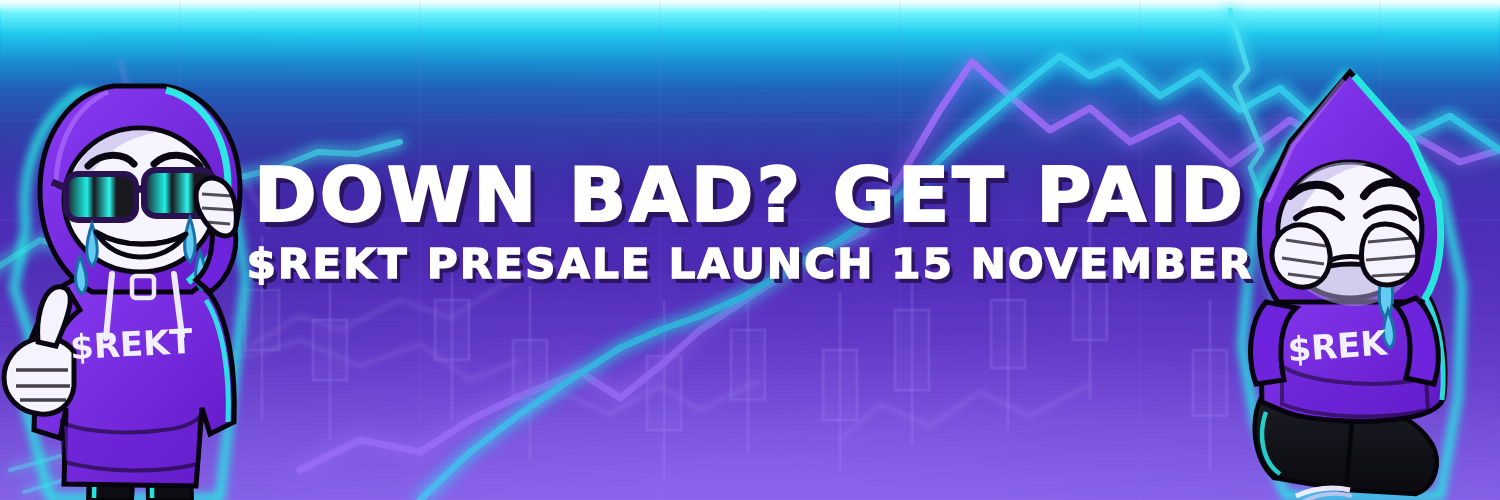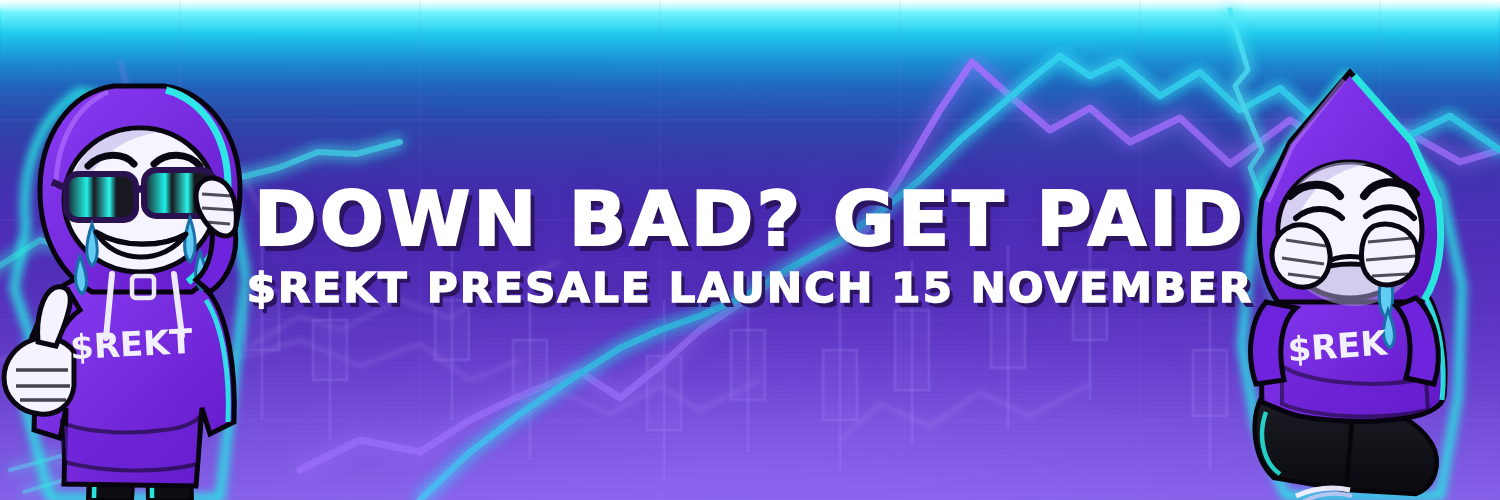--- a/index.html
+++ b/index.html
@@ -54,21 +54,21 @@
     position:absolute;inset:0;opacity:.085;mix-blend-mode:overlay;
     background-image:
       repeating-linear-gradient(0deg, rgba(255,255,255,.6) 0 1px, rgba(0,0,0,0) 1px 2px),
       repeating-linear-gradient(90deg, rgba(255,255,255,.5) 0 1px, rgba(0,0,0,0) 1px 2px);
   }
 
   .chart-svg{position:absolute;inset:0;width:1500px;height:500px;}
 
   
   .copy{
-    position:absolute;left:0;right:0;top:184px;
+    position:absolute;left:0;right:0;top:160px;
     text-align:center;z-index:30;
     pointer-events:none;
   }
   .headline{
     margin:0;
     font-size:74px;line-height:.96;
     font-weight:900;
     letter-spacing:3px;
     color:#ffffff;
     font-family:"DejaVu Sans","Liberation Sans",sans-serif;

